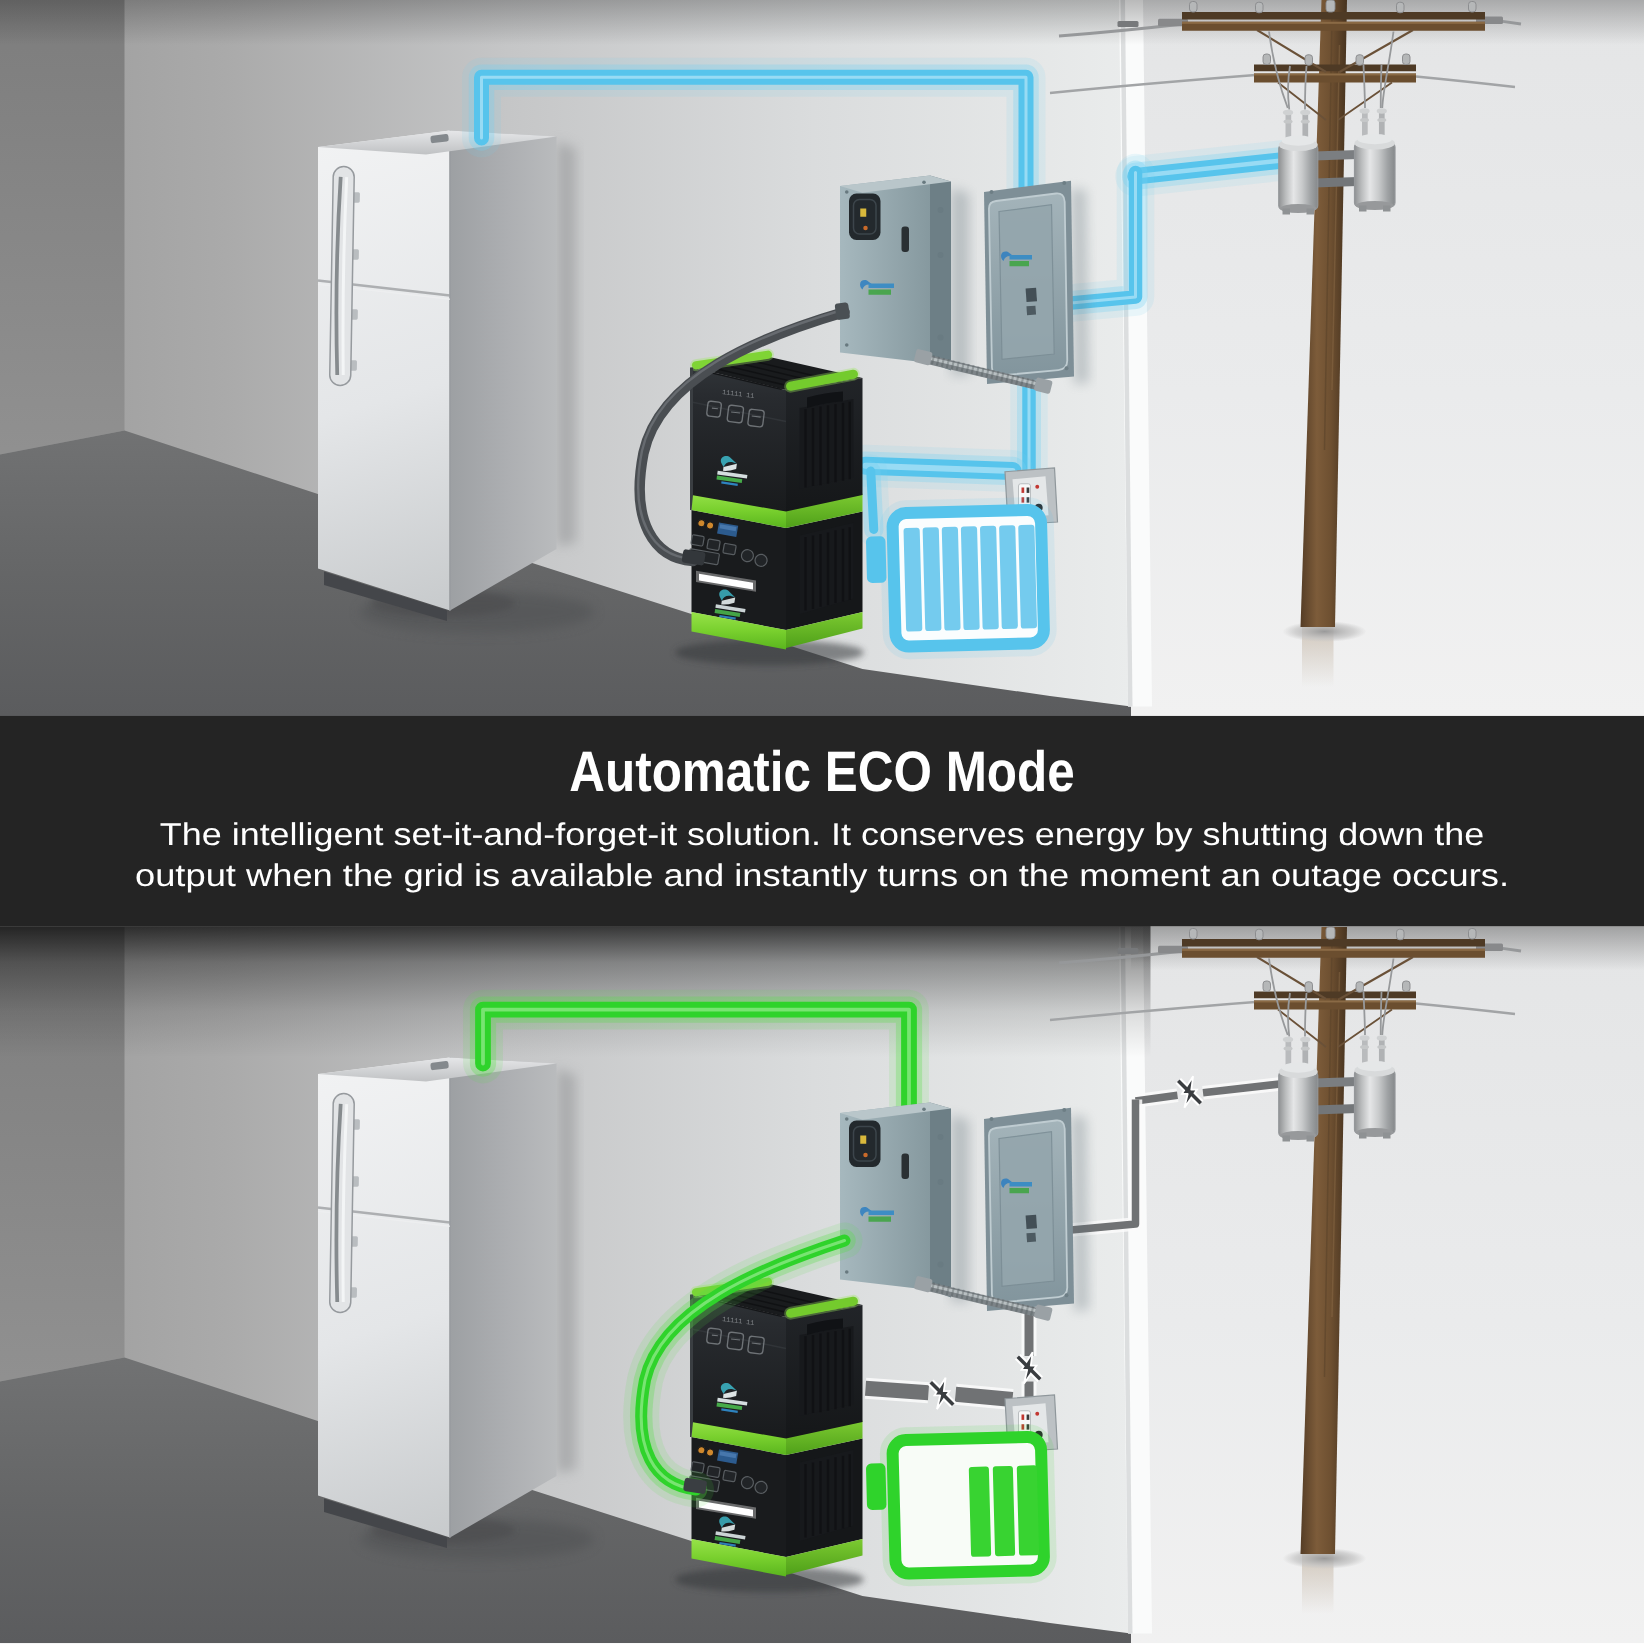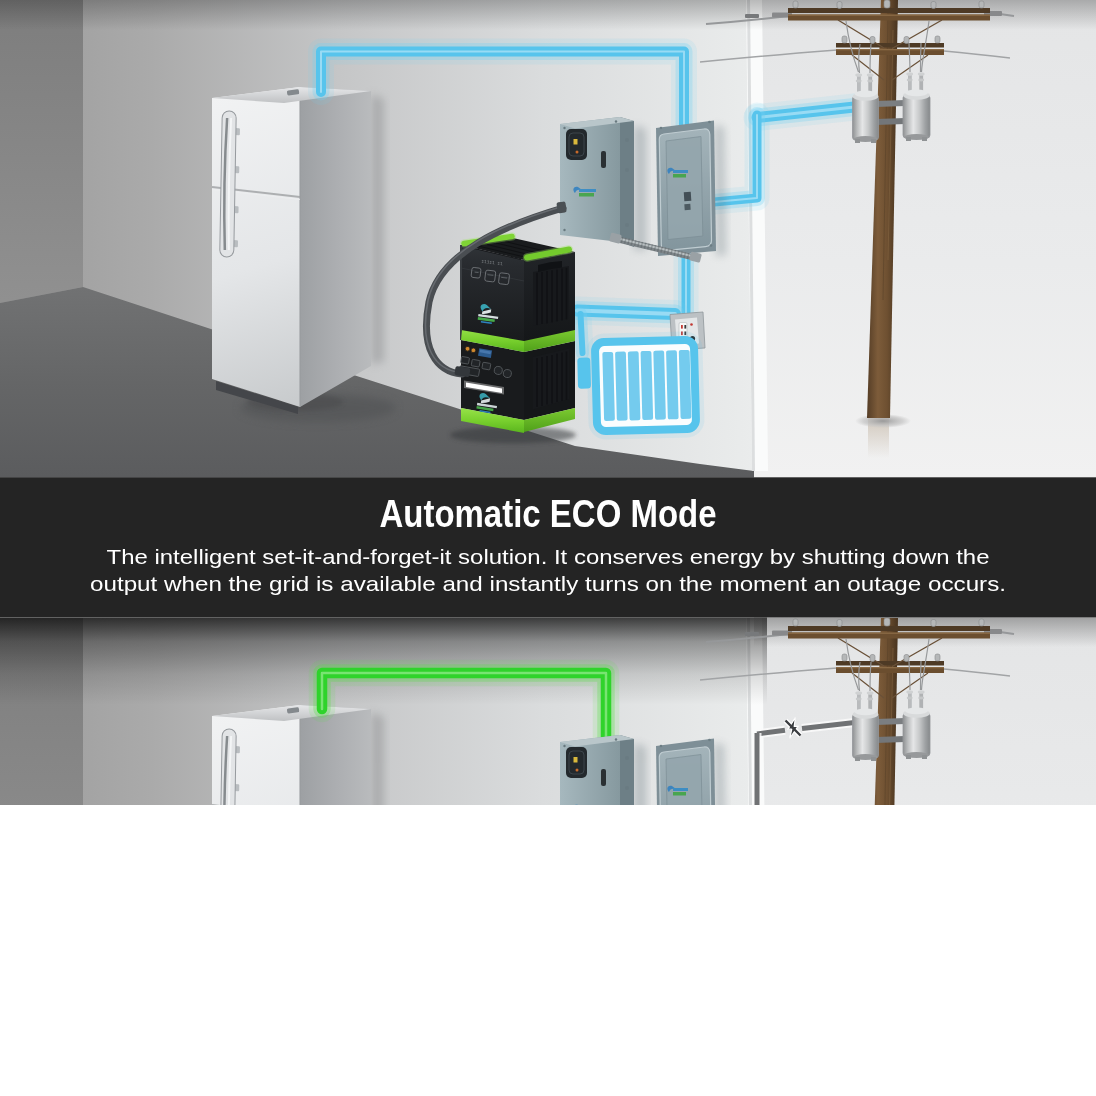--- a/index.html
+++ b/index.html
@@ -1,14 +1,14 @@
 <!DOCTYPE html>
 <html><head><meta charset="utf-8"><style>
 html,body{margin:0;padding:0;background:#fff;}
-#wrap{width:1096px;height:805px;position:relative;overflow:hidden;font-family:"Liberation Sans",sans-serif;}
+#wrap{width:1096px;height:1096px;position:relative;overflow:hidden;font-family:"Liberation Sans",sans-serif;}
 </style></head><body>
 <div id="wrap">
 <svg width="1096" height="1096" viewBox="0 0 1096 1096">
 
 <defs>
 <linearGradient id="gWall" x1="0" y1="0" x2="753" y2="0" gradientUnits="userSpaceOnUse">
  <stop offset="0" stop-color="#9b9b9b"></stop>
           <stop offset="0.2" stop-color="#aaaaaa"></stop>
  <stop offset="0.45" stop-color="#c5c6c7"></stop>
           <stop offset="0.72" stop-color="#dadcdd"></stop>

